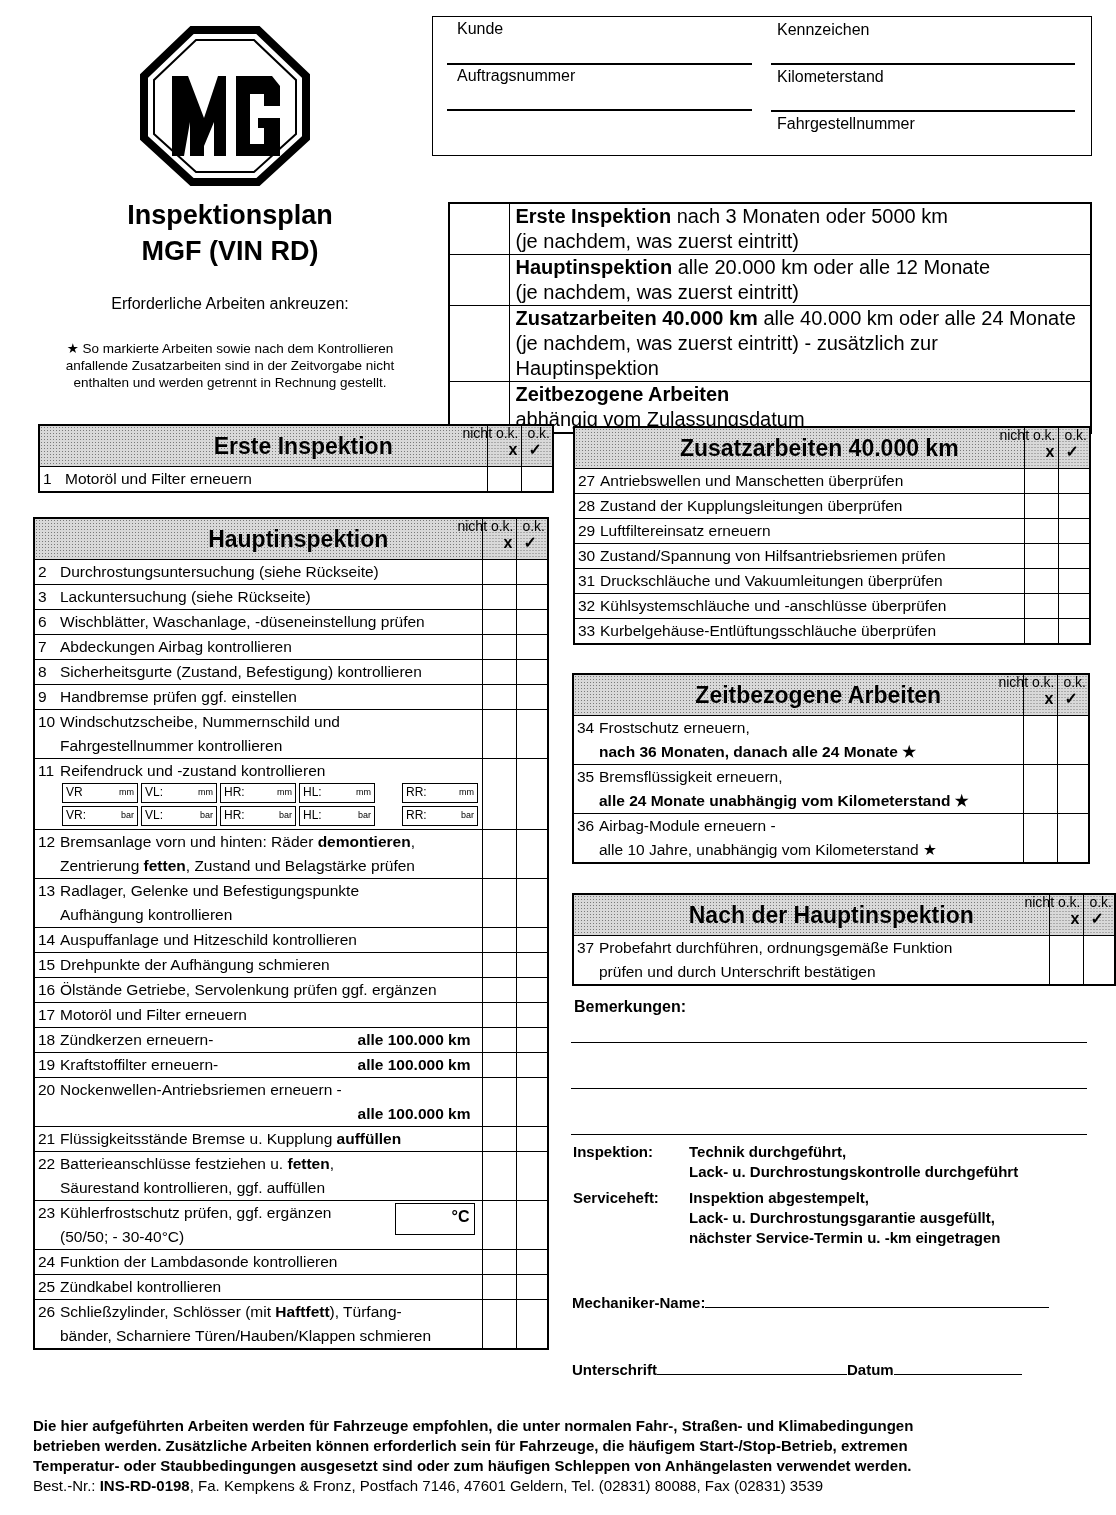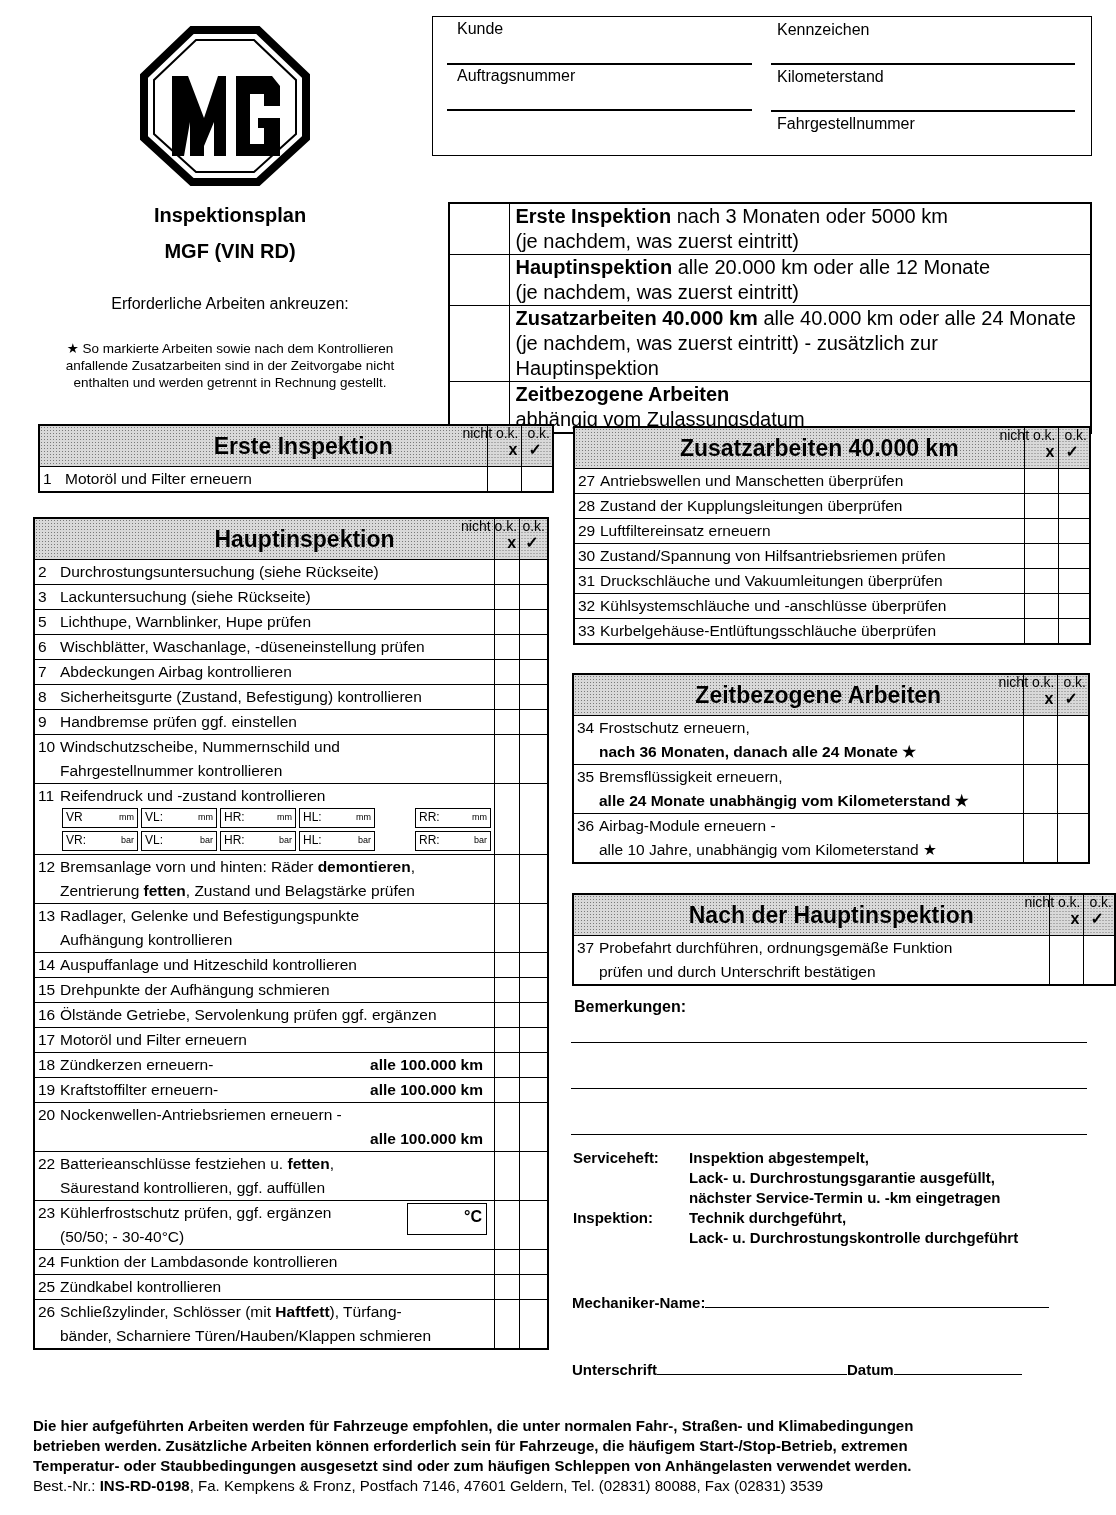--- a/index.html
+++ b/index.html
@@ -3,21 +3,21 @@
 <meta charset="utf-8">
 <style>
   * { box-sizing: border-box; margin: 0; padding: 0; }
   html, body { width: 1116px; height: 1515px; background: #ffffff; }
   body { position: relative; font-family: "Liberation Sans", sans-serif; color: #000; overflow: hidden; }
   .abs { position: absolute; }
 
   
   #logo { left: 140px; top: 26px; width: 170px; height: 160px; }
 
-  .title { left: 60px; width: 340px; text-align: center; font-weight: bold; font-size: 20px; line-height: 34px; }
+  .title { left: 60px; width: 340px; text-align: center; font-weight: bold; font-size: 27px; line-height: 34px; }
   .subtitle { left: 40px; width: 380px; text-align: center; font-size: 16px; }
   .note { left: 20px; width: 420px; text-align: center; font-size: 13.5px; line-height: 17px; }
 
   
   #customer-box { left: 432px; top: 16px; width: 660px; height: 140px; border: 1.5px solid #000; }
   .cust-label { font-size: 16px; }
   .cust-line { height: 0; border-top: 2px solid #000; }
 
   
   #interval-table { left: 448px; top: 202px; width: 644px; border: 2px solid #000; border-collapse: collapse; }
@@ -38,21 +38,21 @@
   .mark { font-size: 16px; font-weight: bold; text-align: right; padding-right: 3px; line-height: 18px; }
   .num { display: inline-block; min-width: 22px; }
   .indent { padding-left: 22px; display: block; }
   .right-bold { float: right; font-weight: bold; padding-right: 8px; }
   b { font-weight: bold; }
 
   
   .tire-row { display: flex; gap: 3px; padding-left: 24px; margin-bottom: 3px; }
   .tire { border: 1.5px solid #000; width: 76px; height: 20px; font-size: 12px; line-height: 17px; padding: 0 3px; display: flex; justify-content: space-between; }
   .tire .unit { font-size: 9px; }
-  .tire.rr { margin-left: 37px; }
+  .tire.rr { margin-left: 24px; }
 
   .temp-box { float: right; width: 80px; height: 32px; border: 1.5px solid #000; margin: 2px 4px 0 0; text-align: right; padding-right: 4px; font-weight: bold; font-size: 16px; line-height: 26px; }
 
   
   .label-bold { font-weight: bold; font-size: 16px; }
   .hr-line { height: 0; border-top: 1.5px solid #000; }
   .sign-grid { font-size: 15px; font-weight: bold; line-height: 20px; }
   .sign-grid .k { display: inline-block; width: 116px; vertical-align: top; }
   .sign-grid .v { display: inline-block; vertical-align: top; }
   .sig-line { display: inline-block; border-bottom: 1.5px solid #000; height: 16px; vertical-align: baseline; }
@@ -160,25 +160,20 @@
         <td><span class="num">2</span><span>Durchrostungsuntersuchung (siehe Rückseite)</span></td>
         <td class="box"></td>
         <td class="box2"></td>
       </tr>
       <tr>
         <td><span class="num">3</span><span>Lackuntersuchung (siehe Rückseite)</span></td>
         <td class="box"></td>
         <td class="box2"></td>
       </tr>
       <tr>
-        <td><span class="num">5</span><span>Lichthupe, Warnblinker, Hupe prüfen</span></td>
-        <td class="box"></td>
-        <td class="box2"></td>
-      </tr>
-      <tr>
         <td><span class="num">6</span><span>Wischblätter, Waschanlage, -düseneinstellung prüfen</span></td>
         <td class="box"></td>
         <td class="box2"></td>
       </tr>
       <tr>
         <td><span class="num">7</span><span>Abdeckungen Airbag kontrollieren</span></td>
         <td class="box"></td>
         <td class="box2"></td>
       </tr>
       <tr>
@@ -278,20 +273,25 @@
         <td class="box"></td>
         <td class="box2"></td>
       </tr>
       <tr>
         <td><span class="num">19</span><span>Kraftstoffilter erneuern-</span><span class="right-bold">alle 100.000 km</span></td>
         <td class="box"></td>
         <td class="box2"></td>
       </tr>
       <tr>
         <td><span class="num">20</span><span>Nockenwellen-Antriebsriemen erneuern -</span><div style="text-align:right;"><span class="right-bold" style="float:none;display:inline-block;">alle 100.000 km</span></div></td>
+        <td class="box"></td>
+        <td class="box2"></td>
+      </tr>
+      <tr>
+        <td><span class="num">21</span><span>Flüssigkeitsstände Bremse u. Kupplung </span><b>auffüllen</b></td>
         <td class="box"></td>
         <td class="box2"></td>
       </tr>
       <tr>
         <td><span class="num">22</span><span>Batterieanschlüsse festziehen u. </span><b>fetten</b><span>,</span><span class="indent">Säurestand kontrollieren, ggf. auffüllen</span></td>
         <td class="box"></td>
         <td class="box2"></td>
       </tr>
       <tr>
         <td><div class="temp-box"><span>°C</span></div><span class="num">23</span><span>Kühlerfrostschutz prüfen, ggf. ergänzen</span><span class="indent">(50/50; - 30-40°C)</span></td>
@@ -430,22 +430,22 @@
       </tr>
     </tbody>
 </table>
 
 <div class="abs label-bold" style="left:574px;top:998px;">Bemerkungen:</div>
 <div class="abs hr-line" style="left:571px;top:1042px;width:516px;"></div>
 <div class="abs hr-line" style="left:571px;top:1088px;width:516px;"></div>
 <div class="abs hr-line" style="left:571px;top:1134px;width:516px;"></div>
 
 <div class="abs sign-grid" style="left:573px;top:1142px;width:530px;">
+  <div><span class="k">Inspektion:</span><span class="v"><span>Technik durchgeführt,</span><br><span>Lack- u. Durchrostungskontrolle durchgeführt</span></span></div>
   <div style="margin-top:6px;"><span class="k">Serviceheft:</span><span class="v"><span>Inspektion abgestempelt,</span><br><span>Lack- u. Durchrostungsgarantie ausgefüllt,</span><br><span>nächster Service-Termin u. -km eingetragen</span></span></div>
-  <div><span class="k">Inspektion:</span><span class="v"><span>Technik durchgeführt,</span><br><span>Lack- u. Durchrostungskontrolle durchgeführt</span></span></div>
 </div>
 
 <div class="abs sign-grid" style="left:572px;top:1292px;">
   <span>Mechaniker-Name:</span><span class="sig-line" style="width:344px;"></span>
 </div>
 <div class="abs sign-grid" style="left:572px;top:1359px;">
   <span>Unterschrift</span><span class="sig-line" style="width:190px;"></span><span>Datum</span><span class="sig-line" style="width:128px;"></span>
 </div>
 
 <div id="footer" class="abs">

